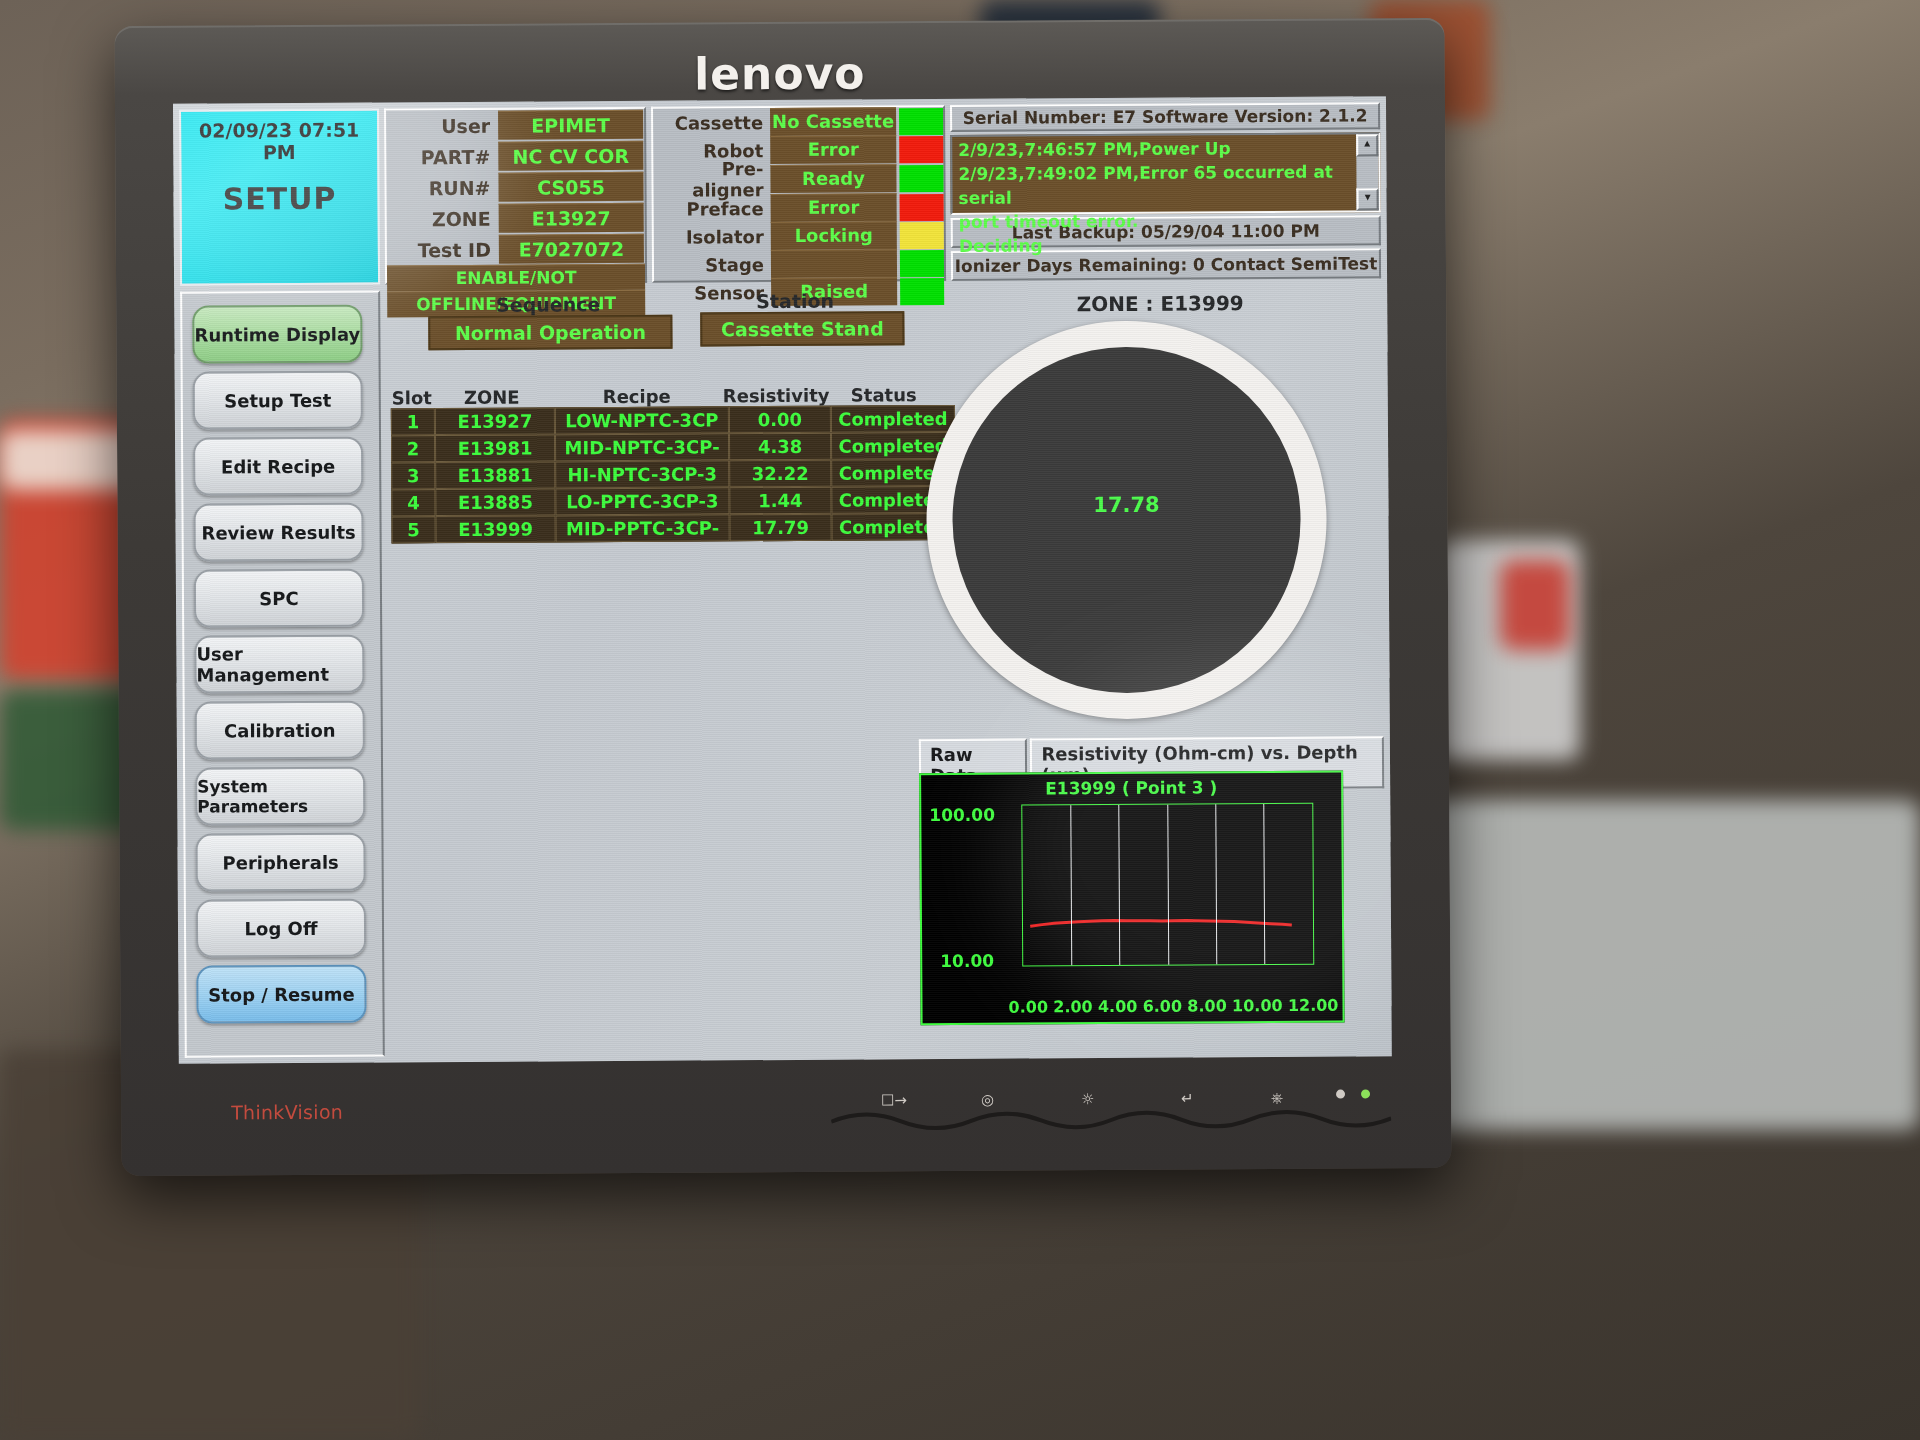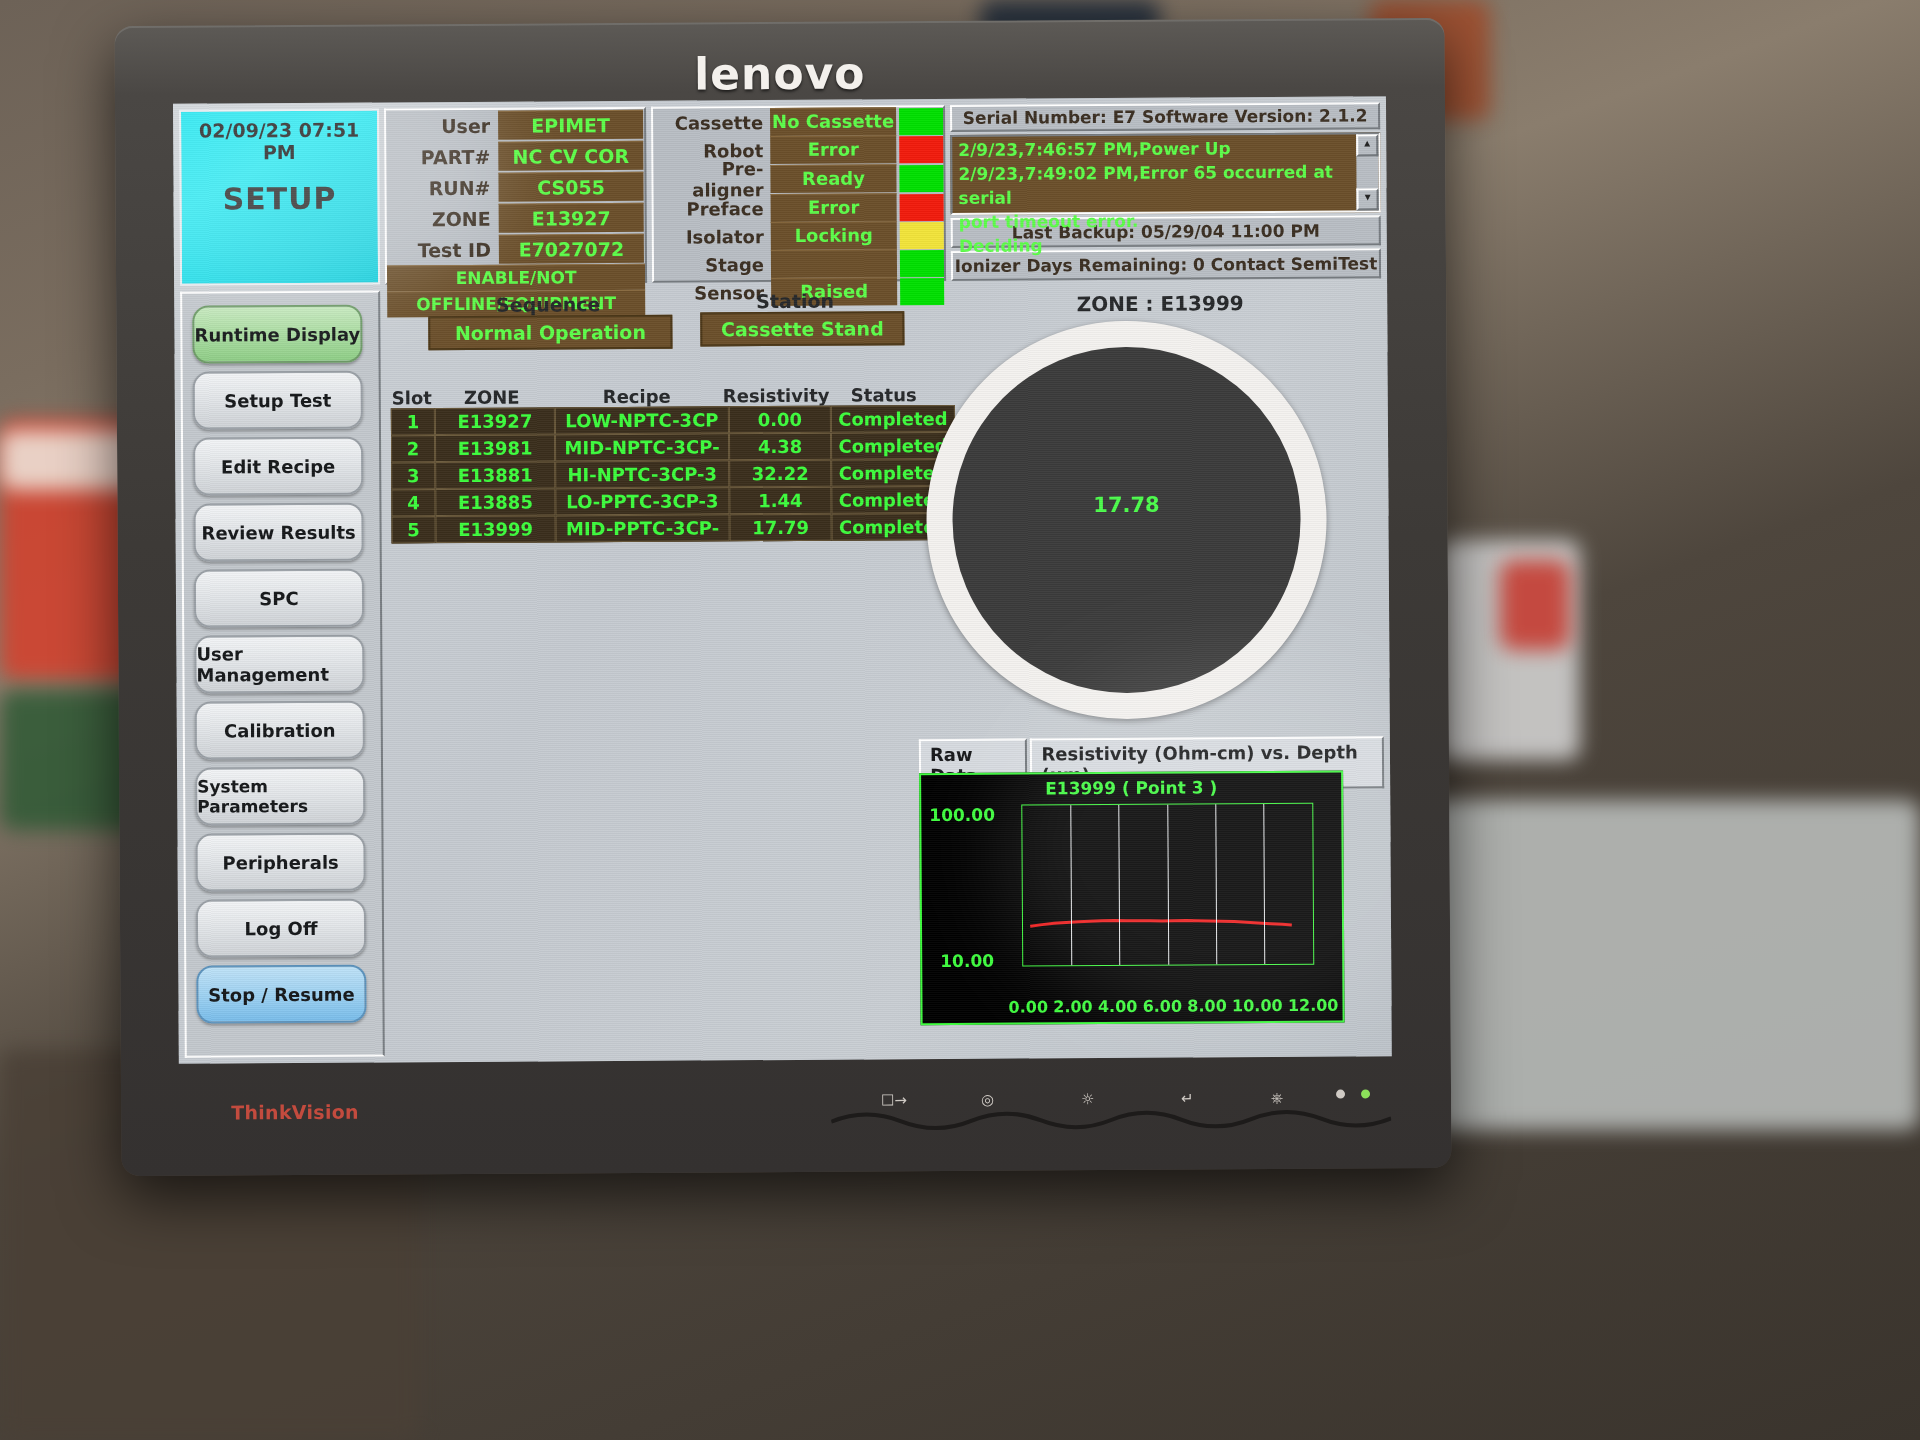--- a/index.html
+++ b/index.html
@@ -13,21 +13,21 @@
 
   
   #monitor{position:absolute;left:118px;top:22px;width:1330px;height:1150px;
       border-radius:18px;
       background:linear-gradient(180deg,#5d5a56 0%,#4a4744 6%,#3d3a37 45%,#343130 100%);
       box-shadow:0 22px 60px rgba(0,0,0,.65), inset 0 2px 0 rgba(255,255,255,.12);
       transform:rotate(-0.35deg);}
   #brand{position:absolute;left:0;right:0;top:26px;text-align:center;
       font-family:"DejaVu Sans",sans-serif;font-weight:bold;font-size:44px;
       letter-spacing:1px;color:#f3f0ec;text-shadow:0 2px 3px rgba(0,0,0,.6);}
-  #thinkvision{position:absolute;left:110px;bottom:52px;font-size:19px;font-weight:bold;
+  #thinkvision{position:absolute;left:110px;bottom:52px;font-size:19px;font-weight:normal;
       color:#c34b3e;letter-spacing:.3px;font-family:"DejaVu Sans",sans-serif;}
   #bezel-bottom{position:absolute;left:0;right:0;bottom:0;height:100px;}
   .btnglyph{position:absolute;bottom:62px;color:#cfcac4;font-size:15px;
       font-family:"DejaVu Sans",sans-serif;}
   #squiggle{position:absolute;left:710px;bottom:38px;width:560px;height:28px;}
   .led{position:absolute;bottom:70px;width:9px;height:9px;border-radius:50%;}
 
   
   #screen{position:absolute;left:58px;top:78px;width:1213px;height:960px;
       background:#c8cdd2;overflow:hidden;

